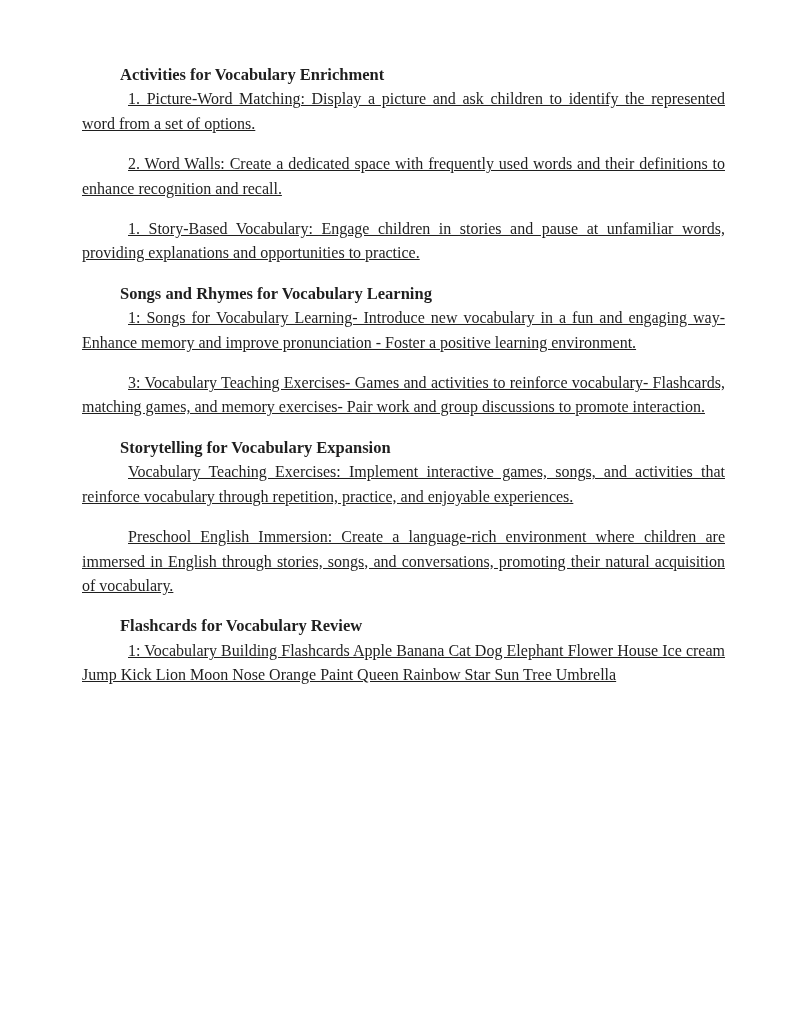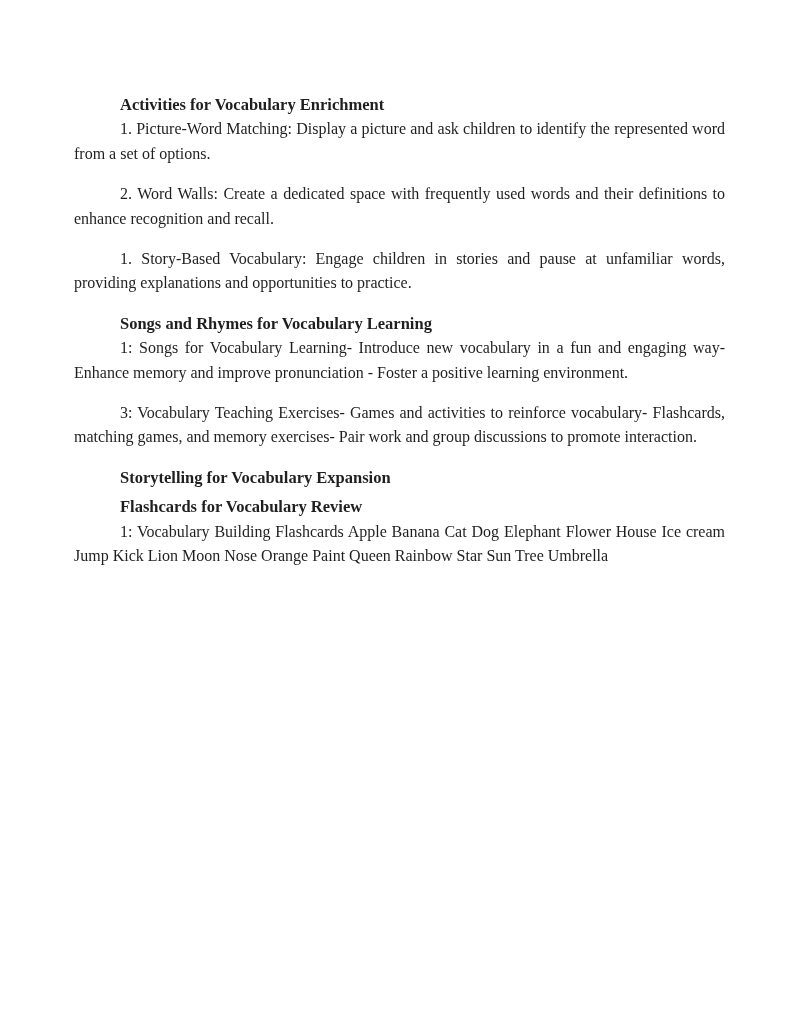--- a/index.html
+++ b/index.html
@@ -10,37 +10,38 @@
   .page {
     position: relative;
     width: 800px;
     height: 1035px;
     box-sizing: border-box;
     background: #ffffff;
     color: #1f1f1f;
     font-family: "Liberation Serif", "DejaVu Serif", serif;
     font-size: 16px;
     line-height: 24.4px;
-    padding: 88px 75px 0 74px;
+    padding: 58px 75px 0 74px;
     overflow: hidden;
   }
   .doc-section {
     margin: 0;
   }
   .section-heading {
     font-size: 16.5px;
     font-weight: bold;
     margin: 5px 0 0 0;
     text-indent: 46px;
     text-align: left;
   }
   .doc-paragraph {
-    margin: 0 0 16px 0;
+    margin: 0 0 16px 8px;
     text-indent: 46px;
     text-align: justify;
+    text-decoration: underline;
   }
 </style>
 </head>
 <body>
 
 <div class="page">
 
   <section class="doc-section">
     <h2 class="section-heading">Activities for Vocabulary Enrichment</h2>
     <p class="doc-paragraph">1. Picture-Word Matching: Display a picture and ask children to identify the represented word from a set of options.</p>
@@ -49,20 +50,22 @@
   </section>
 
   <section class="doc-section">
     <h2 class="section-heading">Songs and Rhymes for Vocabulary Learning</h2>
     <p class="doc-paragraph">1: Songs for Vocabulary Learning- Introduce new vocabulary in a fun and engaging way- Enhance memory and improve pronunciation  - Foster a positive learning environment.</p>
     <p class="doc-paragraph">3: Vocabulary Teaching Exercises- Games and activities to reinforce vocabulary- Flashcards, matching games, and memory exercises- Pair work and group discussions to promote interaction.</p>
   </section>
 
   <section class="doc-section">
     <h2 class="section-heading">Storytelling for Vocabulary Expansion</h2>
+    <p class="doc-paragraph">Vocabulary Teaching Exercises: Implement interactive games, songs, and activities that reinforce vocabulary through repetition, practice, and enjoyable experiences.</p>
+    <p class="doc-paragraph">Preschool English Immersion: Create a language-rich environment where children are immersed in English through stories, songs, and conversations, promoting their natural acquisition of vocabulary.</p>
   </section>
 
   <section class="doc-section">
     <h2 class="section-heading">Flashcards for Vocabulary Review</h2>
     <p class="doc-paragraph">1: Vocabulary Building Flashcards Apple Banana Cat Dog Elephant Flower House Ice cream Jump Kick Lion Moon Nose Orange Paint Queen Rainbow Star Sun Tree Umbrella</p>
   </section>
 
 </div>
 
 </body></html>

